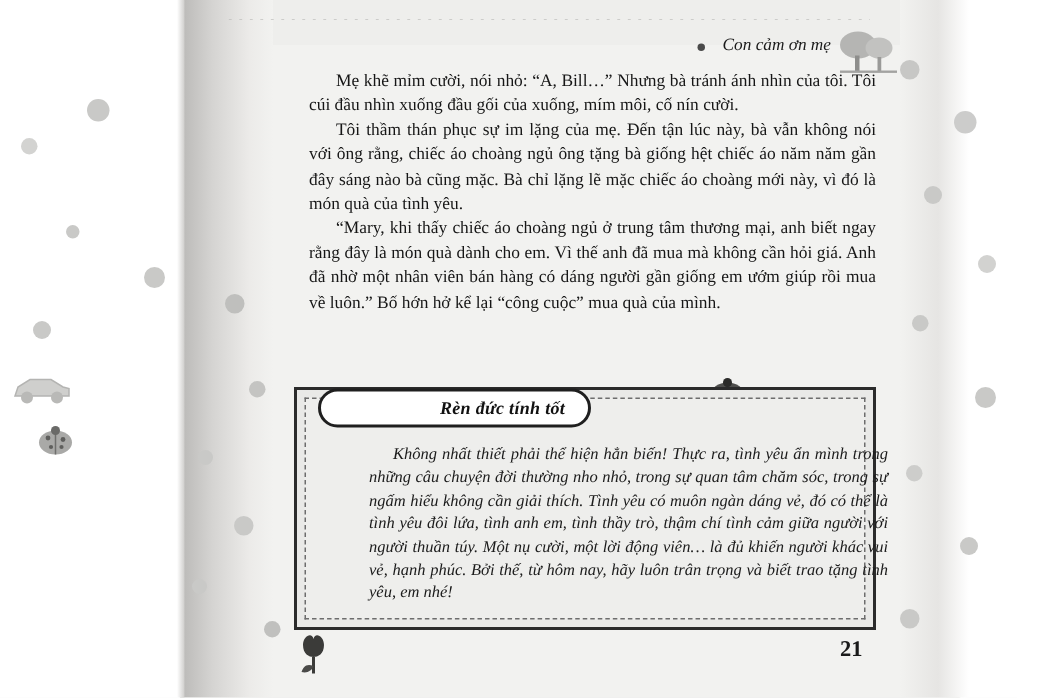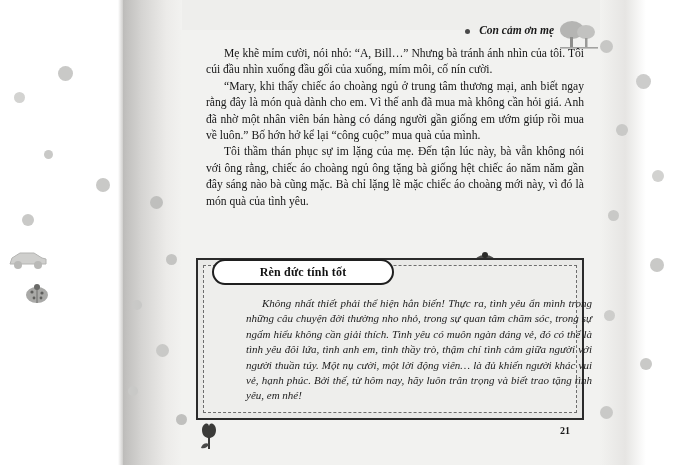--- a/index.html
+++ b/index.html
@@ -84,21 +84,21 @@
     left: 420px;
     top: 18px;
     width: 200px;
     height: 34px;
   }
   .header-title {
     position: absolute;
     right: 66px;
     top: 6px;
     font-family: "Liberation Serif", serif;
-    font-weight: bold;
+    font-weight: normal;
     font-style: italic;
     font-size: 11.5px;
     color: #1a1a1a;
     white-space: nowrap;
   }
   .header-bullet {
     position: absolute;
     right: 150px;
     top: 11px;
     width: 5px;
@@ -167,23 +167,25 @@
     position: absolute;
     left: 0;
     top: 0;
     width: 100%;
     height: 100%;
     display: flex;
     align-items: center;
     justify-content: center;
     font-family: "Liberation Serif", serif;
     font-weight: bold;
+    font-style: italic;
     font-size: 12px;
     color: #111111;
     letter-spacing: 0.2px;
+    padding-left: 32px;
   }
   .tip-text {
     position: absolute;
     left: 22px;
     top: 36px;
     width: 346px;
     font-family: "Liberation Serif", serif;
     font-style: italic;
     font-size: 11px;
     line-height: 15.4px;
@@ -204,21 +206,21 @@
     left: 196px;
     top: 420px;
     width: 26px;
     height: 30px;
   }
   .page-number {
     position: absolute;
     left: 560px;
     top: 425px;
     font-family: "Liberation Serif", serif;
-    font-size: 10px;
+    font-size: 15px;
     color: #1a1a1a;
     font-weight: bold;
   }
 
   
   .dots-top {
     position: absolute;
     top: 12px;
     left: 150px;
     width: 430px;
@@ -284,22 +286,22 @@
       <ellipse cx="16" cy="12" rx="12" ry="9" fill="#b5b5b3"></ellipse>
       <ellipse cx="30" cy="14" rx="9" ry="7" fill="#c2c2c0"></ellipse>
       <rect x="14" y="19" width="3" height="11" fill="#8e8e8c"></rect>
       <rect x="29" y="20" width="2.5" height="10" fill="#9a9a98"></rect>
       <rect x="4" y="29" width="38" height="1.6" fill="#a3a3a1"></rect>
     </svg>
   </div>
 
   <div class="body-text">
     <p>Mẹ khẽ mỉm cười, nói nhỏ: “A, Bill…” Nhưng bà tránh ánh nhìn của tôi. Tôi cúi đầu nhìn xuống đầu gối của xuống, mím môi, cố nín cười.</p>
+    <p>Tôi thầm thán phục sự im lặng của mẹ. Đến tận lúc này, bà vẫn không nói với ông rằng, chiếc áo choàng ngủ ông tặng bà giống hệt chiếc áo năm năm gần đây sáng nào bà cũng mặc. Bà chỉ lặng lẽ mặc chiếc áo choàng mới này, vì đó là món quà của tình yêu.</p>
     <p>“Mary, khi thấy chiếc áo choàng ngủ ở trung tâm thương mại, anh biết ngay rằng đây là món quà dành cho em. Vì thế anh đã mua mà không cần hỏi giá. Anh đã nhờ một nhân viên bán hàng có dáng người gần giống em ướm giúp rồi mua về luôn.” Bố hớn hở kể lại “công cuộc” mua quà của mình.</p>
-    <p>Tôi thầm thán phục sự im lặng của mẹ. Đến tận lúc này, bà vẫn không nói với ông rằng, chiếc áo choàng ngủ ông tặng bà giống hệt chiếc áo năm năm gần đây sáng nào bà cũng mặc. Bà chỉ lặng lẽ mặc chiếc áo choàng mới này, vì đó là món quà của tình yêu.</p>
   </div>
 
   <svg class="ladybug" style="left:470px; top:252px; width:30px; height:20px;" viewBox="0 0 30 20">
     <ellipse cx="15" cy="11" rx="11" ry="8" fill="#4f4f4d"></ellipse>
     <path d="M15 3 L15 19" stroke="#1f1f1d" stroke-width="1"></path>
     <circle cx="10" cy="8" r="1.7" fill="#1a1a18"></circle>
     <circle cx="20" cy="9" r="1.7" fill="#1a1a18"></circle>
     <circle cx="12" cy="14" r="1.5" fill="#1a1a18"></circle>
     <circle cx="19" cy="14" r="1.5" fill="#1a1a18"></circle>
     <circle cx="15" cy="3" r="3" fill="#2b2b29"></circle>

